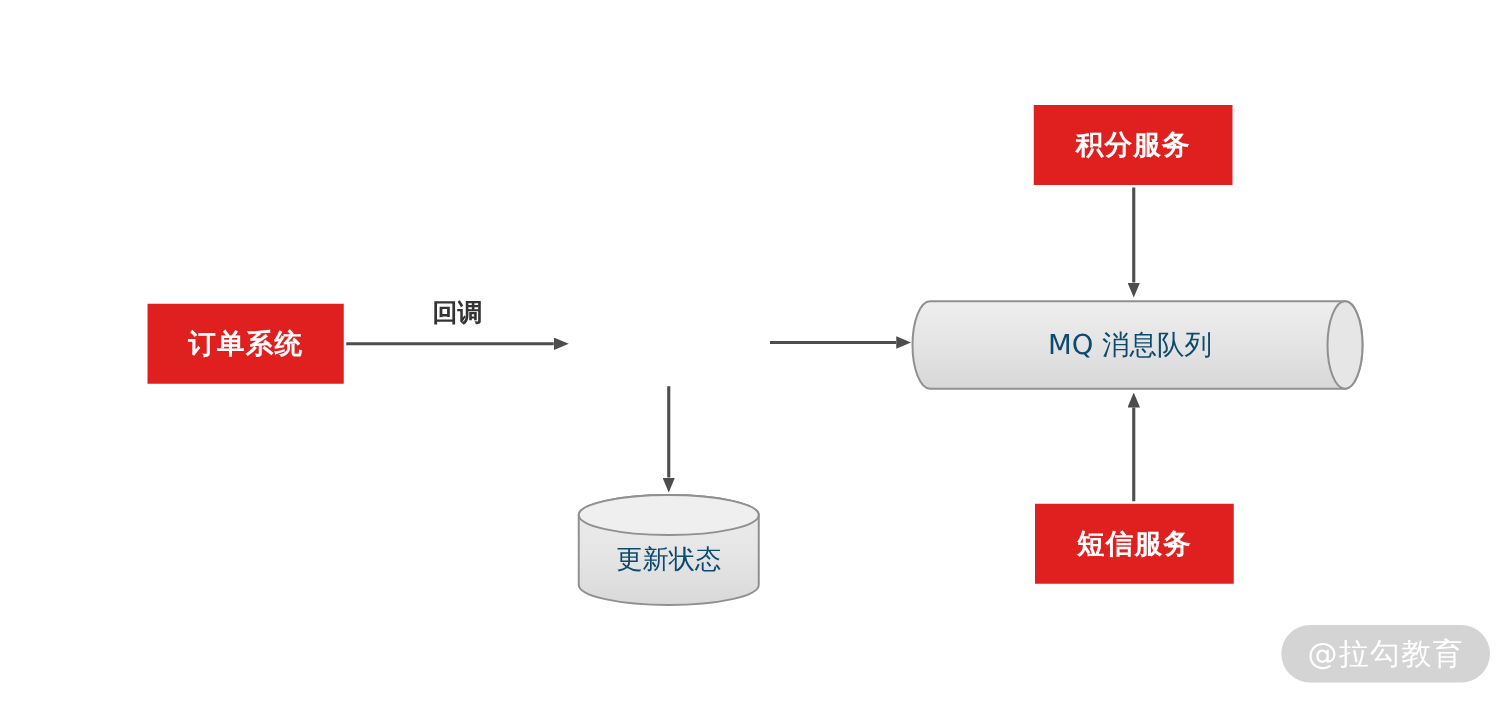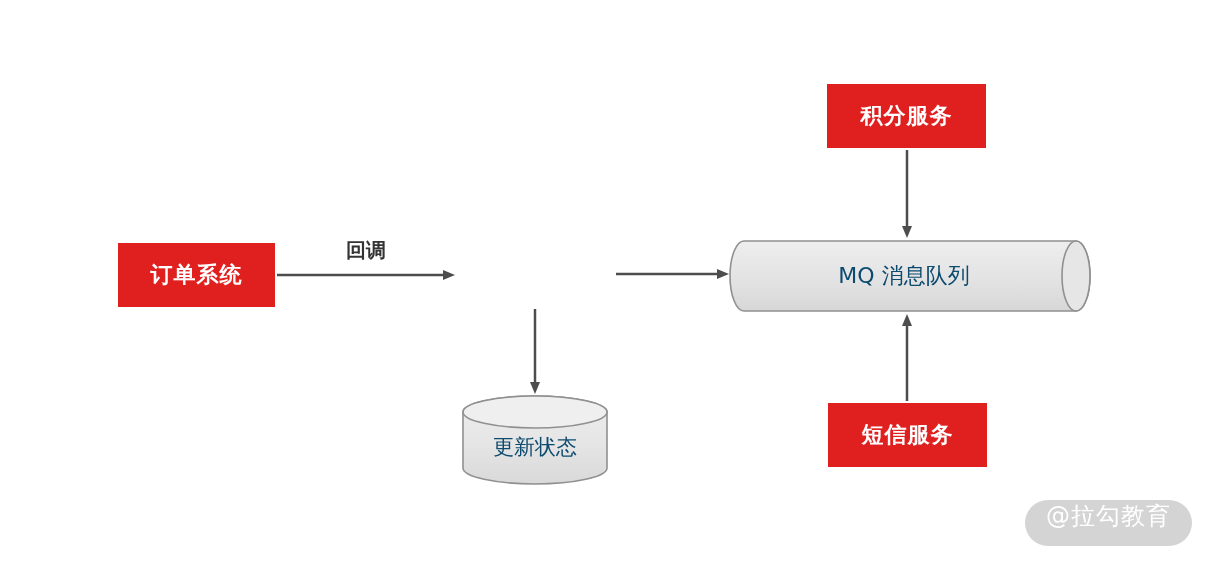--- a/index.html
+++ b/index.html
@@ -49,21 +49,21 @@
   .watermark {
     position: absolute;
     left: 1025px;
     top: 500px;
     width: 167px;
     height: 46px;
     border-radius: 23px;
     background: #d4d4d4;
     color: #ffffff;
     display: flex;
-    align-items: flex-start;
+    align-items: center;
     justify-content: center;
     font-size: 24px;
     letter-spacing: 1px;
   }
 </style>
 </head>
 <body>
 
 <div class="canvas">
 

